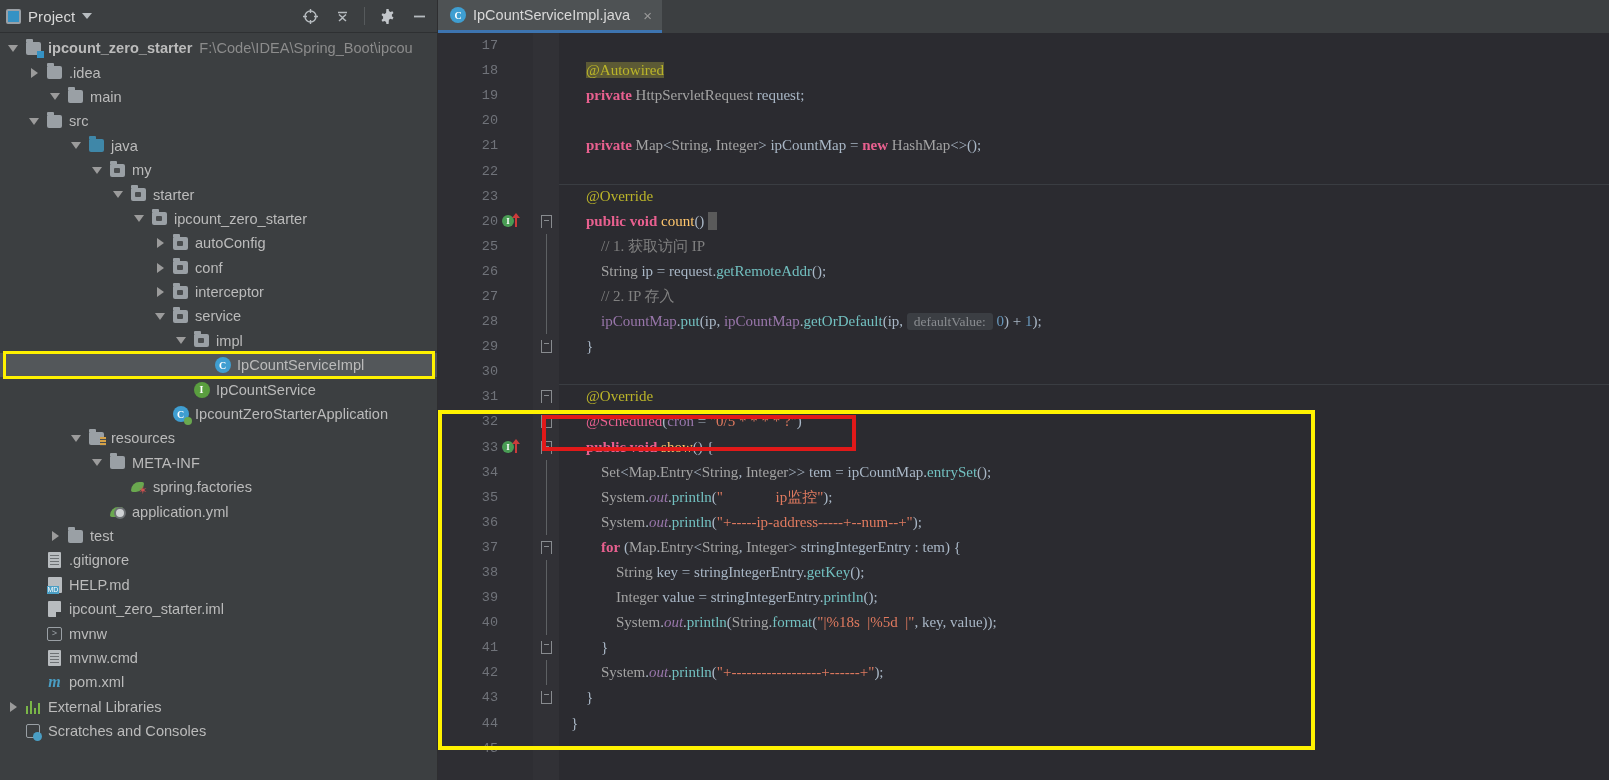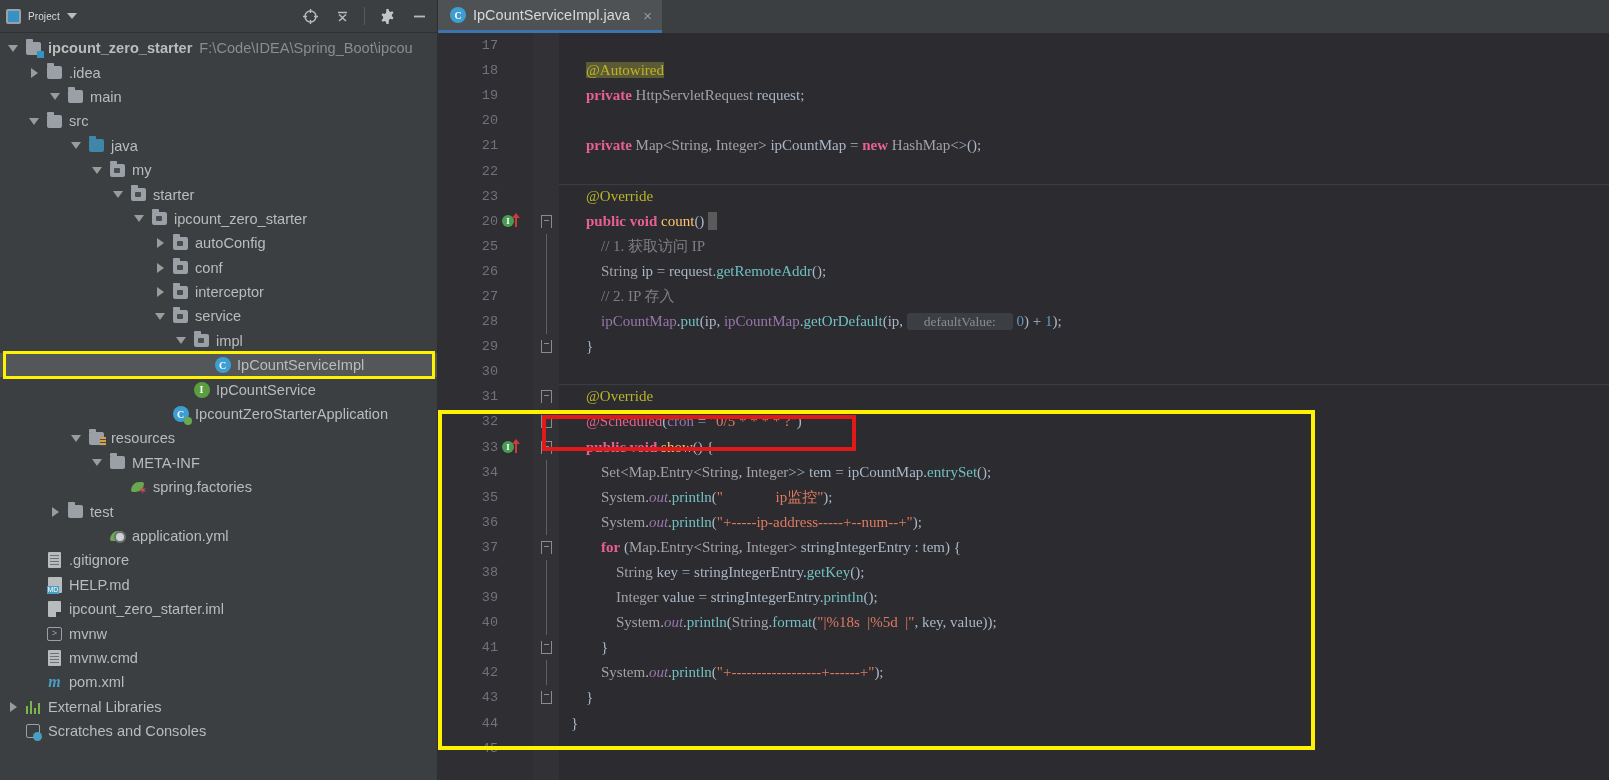--- a/index.html
+++ b/index.html
@@ -18,21 +18,21 @@
   }
   #sidebar-header {
     height: 33px; background: #3c3f41; display: flex; align-items: center;
     padding: 0 6px; border-bottom: 1px solid #2e3032; position: relative;
   }
   .sb-title-wrap { display: flex; align-items: center; gap: 7px; }
   .proj-icon {
     width: 15px; height: 15px; border: 2px solid #9aa0a6; border-radius: 2px;
     background: #3592c4; position: relative; display: inline-block;
   }
-  .sb-title { color: #d9d9d9; font-size: 10px; letter-spacing: .1px; text-align: right; }
+  .sb-title { color: #d9d9d9; font-size: 15px; letter-spacing: .1px; text-align: right; }
   .caret-down {
     width: 0; height: 0; border-left: 5px solid transparent;
     border-right: 5px solid transparent; border-top: 6px solid #b7bcc0;
   }
   .sb-tools { position: absolute; right: 8px; display: flex; align-items: center; gap: 12px; }
   .tool-ico { width: 20px; height: 20px; display: flex; align-items: center; justify-content: center; cursor: pointer; }
   .tool-sep { width: 1px; height: 18px; background: #565a5c; }
 
   
   #tree { padding-top: 3px; font-size: 14.6px; color: #bbbbbb; }
@@ -129,21 +129,21 @@
      border-left:4px solid transparent; border-right:4px solid transparent; border-bottom:5px solid #cc3b3b; }
   .fold-top { width: 11px; height: 13px; border: 1px solid #888b8f; border-bottom: none; position: relative; }
   .fold-top::after { content:""; position:absolute; left:2px; top:4px; width:5px; height:1px; background:#888b8f; }
   .fold-bot { width: 11px; height: 13px; border: 1px solid #888b8f; border-top: none; position: relative; }
   .fold-bot::after { content:""; position:absolute; left:2px; top:3px; width:5px; height:1px; background:#888b8f; }
   .fold-pipe { width: 1px; height: 25px; background: #5e6164; margin: 0 auto; } .kwp { color: #e8608f; font-weight: bold; }
   .ty { color: #a3a3a3; } .fn { color: #ffc66d; } .str { color: #e07a5f; }
   .num { color: #6897bb; } .cmt { color: #808080; } .ann { color: #bbb529; }
   .annp { color: #e8608f; } .fld { color: #9876aa; } .idn { color: #a9b7c6; }
   .mth { color: #72c0c0; } .stat { font-style: italic; }
-  .hint { background: #3b3e43; color: #8a8d91; border-radius: 3px; padding: 1px 17px; font-size: 13.5px; }
+  .hint { background: #3b3e43; color: #8a8d91; border-radius: 3px; padding: 1px 7px; font-size: 13.5px; }
   .hl-ann { background: #5c5a35; }
   .sep-line { position: absolute; left: 121px; right: 0; top: 0; height: 1px; background: #3a3d42; }
 
   
   #code-yellow-box { position: absolute; left: 0px; top: 377px; width: 877px; height: 340px;
     border: 4px solid #fff200; pointer-events: none; z-index: 20; }
   #code-red-box { position: absolute; left: 104px; top: 382px; width: 314px; height: 36px;
     border: 4px solid #e11919; pointer-events: none; z-index: 21; }
   .cursor-blk { display: inline-block; width: 9px; height: 18px; background: #5a5a5a; vertical-align: -4px; }
 </style>
@@ -368,36 +368,36 @@
         </div>
         <div class="node">
           <span style="display:inline-block;width:105px;flex:0 0 105px"></span>
           <span class="tw"></span>
           <span class="ico">
             <span class="leaf-fact"></span>
           </span>
           <span class="lbl">spring.factories</span>
         </div>
         <div class="node">
+          <span style="display:inline-block;width:84px;flex:0 0 84px"></span>
+          <span class="tw"></span>
+          <span class="ico">
+            <span class="leaf-yml"></span>
+          </span>
+          <span class="lbl">application.yml</span>
+        </div>
+        <div class="node">
           <span style="display:inline-block;width:42px;flex:0 0 42px"></span>
           <span class="tw">
             <span class="tri-r"></span>
           </span>
           <span class="ico">
             <span class="fldr"></span>
           </span>
           <span class="lbl">test</span>
-        </div>
-        <div class="node">
-          <span style="display:inline-block;width:84px;flex:0 0 84px"></span>
-          <span class="tw"></span>
-          <span class="ico">
-            <span class="leaf-yml"></span>
-          </span>
-          <span class="lbl">application.yml</span>
         </div>
         <div class="node">
           <span style="display:inline-block;width:21px;flex:0 0 21px"></span>
           <span class="tw"></span>
           <span class="ico">
             <span class="leaf-doc"></span>
           </span>
           <span class="lbl">.gitignore</span>
         </div>
         <div class="node">

